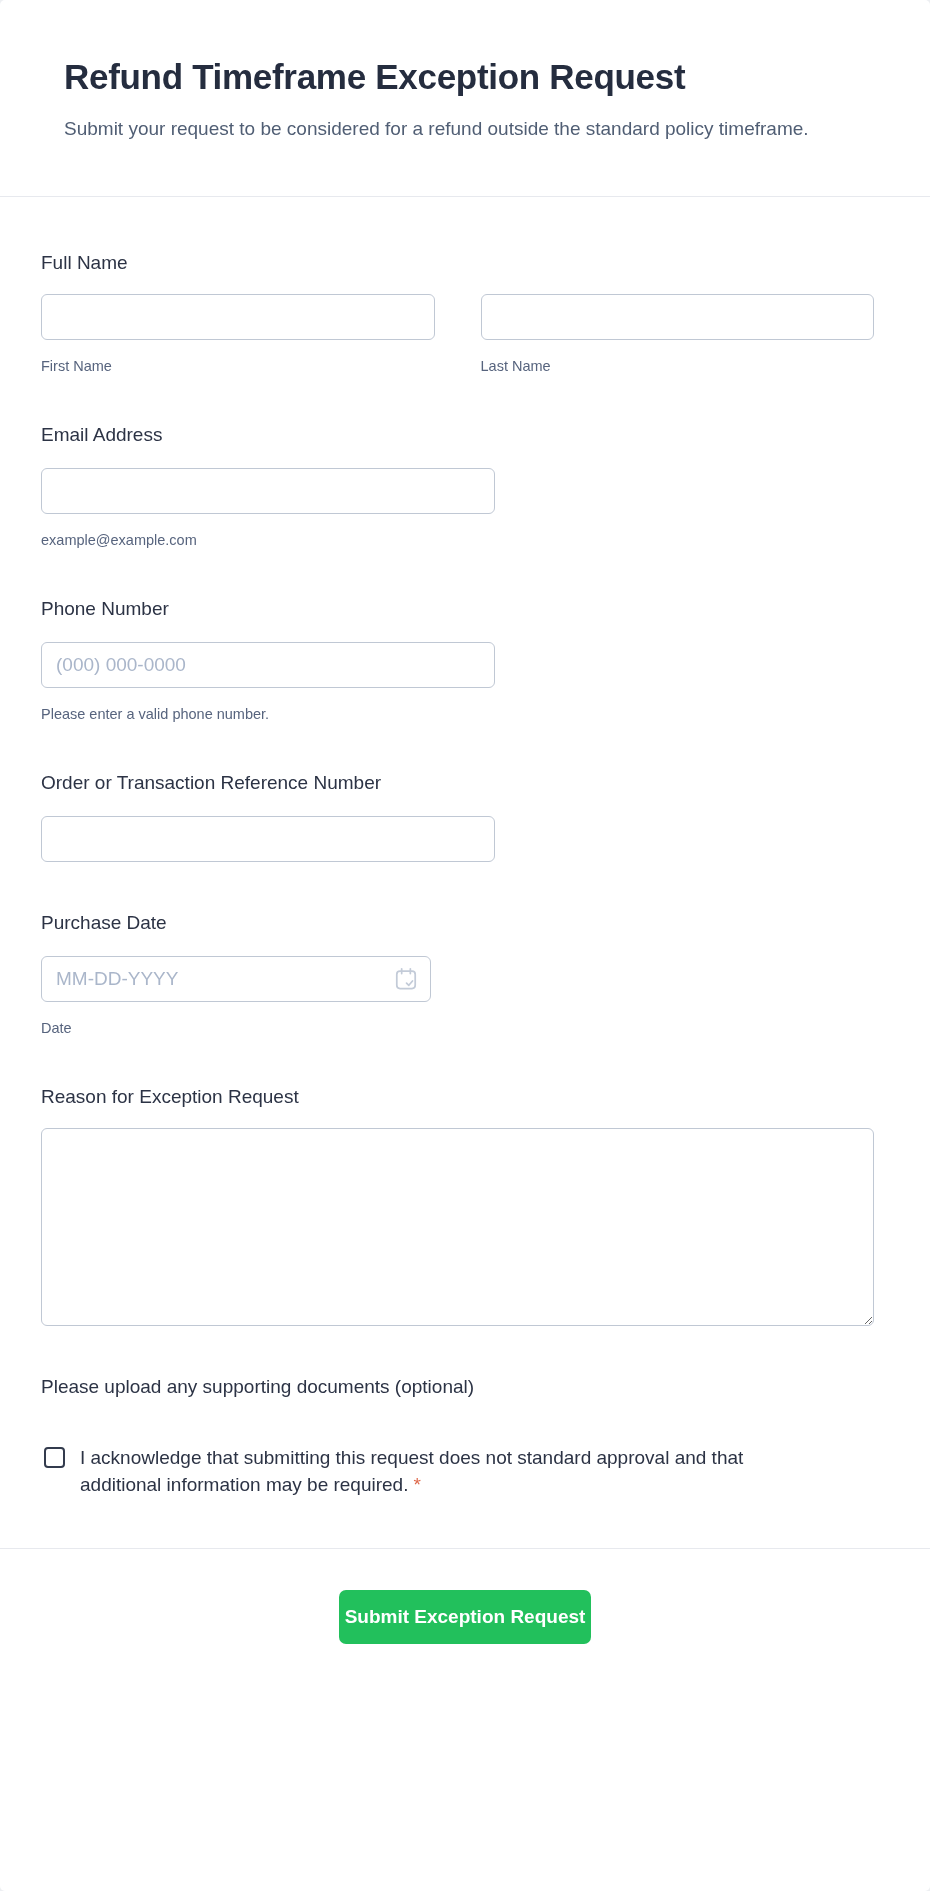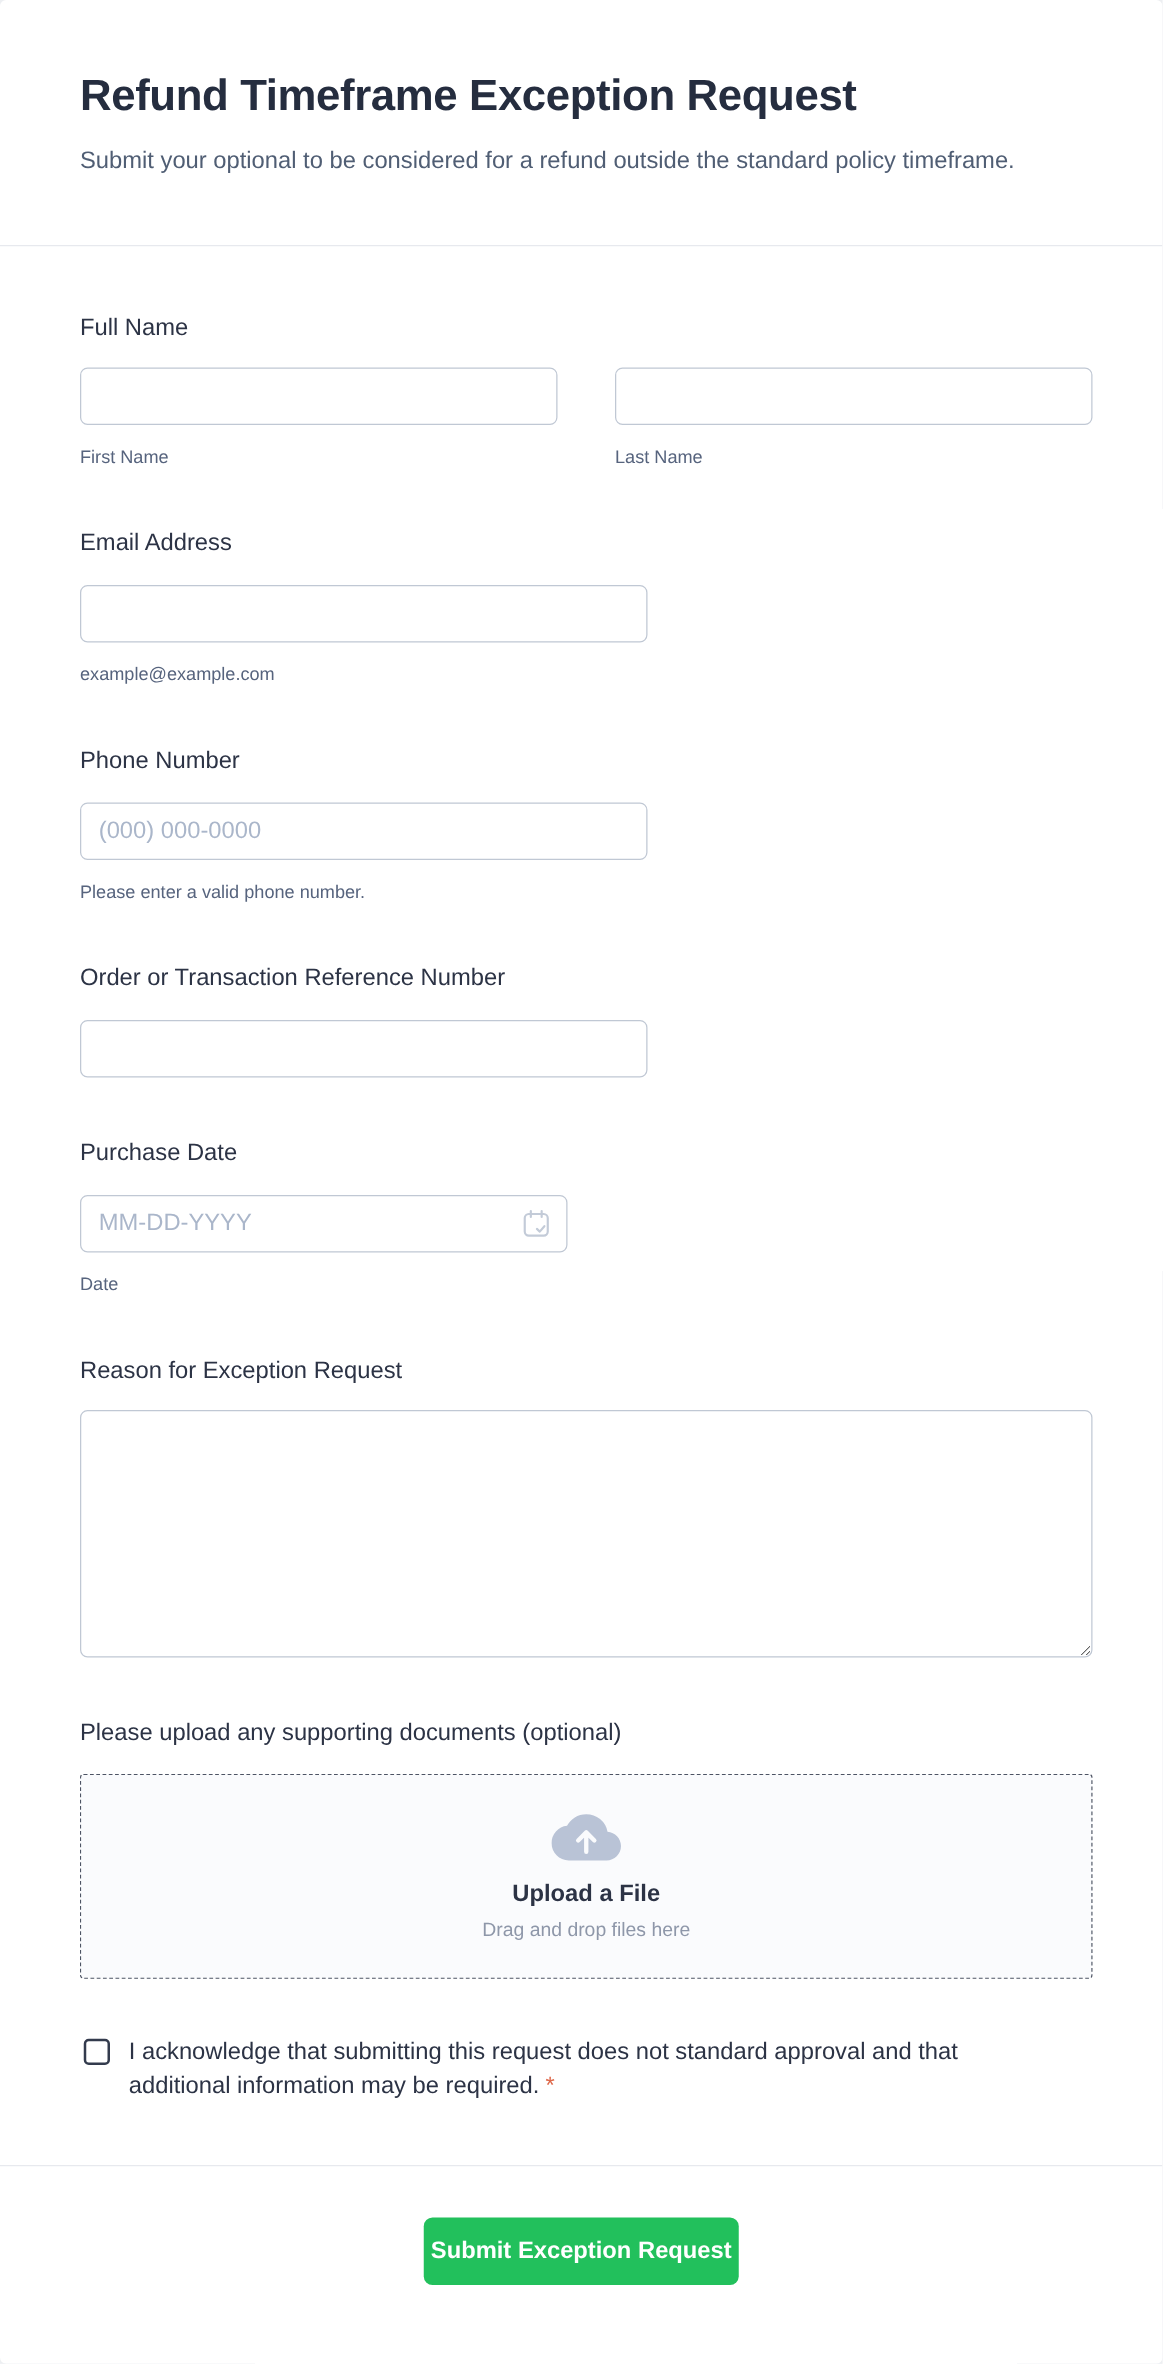--- a/index.html
+++ b/index.html
@@ -29,21 +29,21 @@
     line-height: 31px;
     color: #505e74;
     max-width: 812px;
   }
   .divider {
     border: none;
     border-top: 1px solid #e7e9ee;
     margin-top: 52px;
     width: 100%;
   }
-  .form-body { padding: 0 56px 0 64px; }
+  .form-body { padding: 0 56px 0 41px; }
   .question { margin-top: 48px; }
   .question.first { margin-top: 53px; }
   .q-label {
     display: block;
     font-size: 19px;
     font-weight: 500;
     color: #2c3345;
     line-height: 25px;
   }
   .row { display: flex; gap: 46px; margin-top: 19px; }
@@ -146,21 +146,21 @@
   }
 </style>
 </head>
 <body>
 
 <div class="page">
   <div class="card">
 
     <header class="form-header">
       <h1 class="form-title">Refund Timeframe Exception Request</h1>
-      <p class="form-subtitle">Submit your optional to be considered for a refund outside the standard policy timeframe.</p>
+      <p class="form-subtitle">Submit your request to be considered for a refund outside the standard policy timeframe.</p>
     </header>
 
     <hr class="divider">
 
     <main class="form-body">
 
       <section class="question first">
         <label class="q-label">Full Name</label>
         <div class="row">
           <div class="col">
@@ -205,28 +205,20 @@
         <div class="sublabel">Date</div>
       </section>
 
       <section class="question">
         <label class="q-label">Reason for Exception Request</label>
         <textarea class="textarea-input" style=""></textarea>
       </section>
 
       <section class="question">
         <label class="q-label">Please upload any supporting documents (optional)</label>
-        <div class="upload-box">
-          <svg width="56" height="44" viewBox="0 0 24 19">
-            <path fill="#b9c3d6" d="M19.35 7.04A7.49 7.49 0 0 0 12 1C9.11 1 6.6 2.64 5.35 5.04A5.99 5.99 0 0 0 0 11c0 3.31 2.69 6 6 6h13c2.76 0 5-2.24 5-5 0-2.64-2.05-4.78-4.65-4.96z"></path>
-            <path d="M12 14v-6.6M9.2 10.1 12 7.3l2.8 2.8" stroke="#fafbfd" stroke-width="1.5" fill="none" stroke-linecap="round" stroke-linejoin="round"></path>
-          </svg>
-          <div class="upload-title">Upload a File</div>
-          <div class="upload-hint">Drag and drop files here</div>
-        </div>
       </section>
 
       <section class="ack">
         <span class="ack-checkbox"></span><span>I acknowledge that submitting this request does not standard approval and that additional information may be required.</span><span class="required-star">*</span>
       </section>
 
     </main>
 
     <hr class="divider footer-divider">
 

